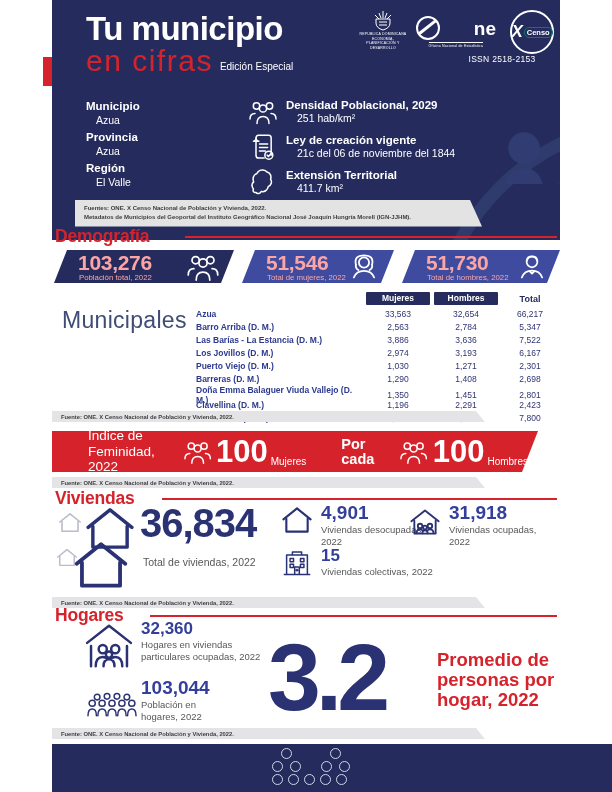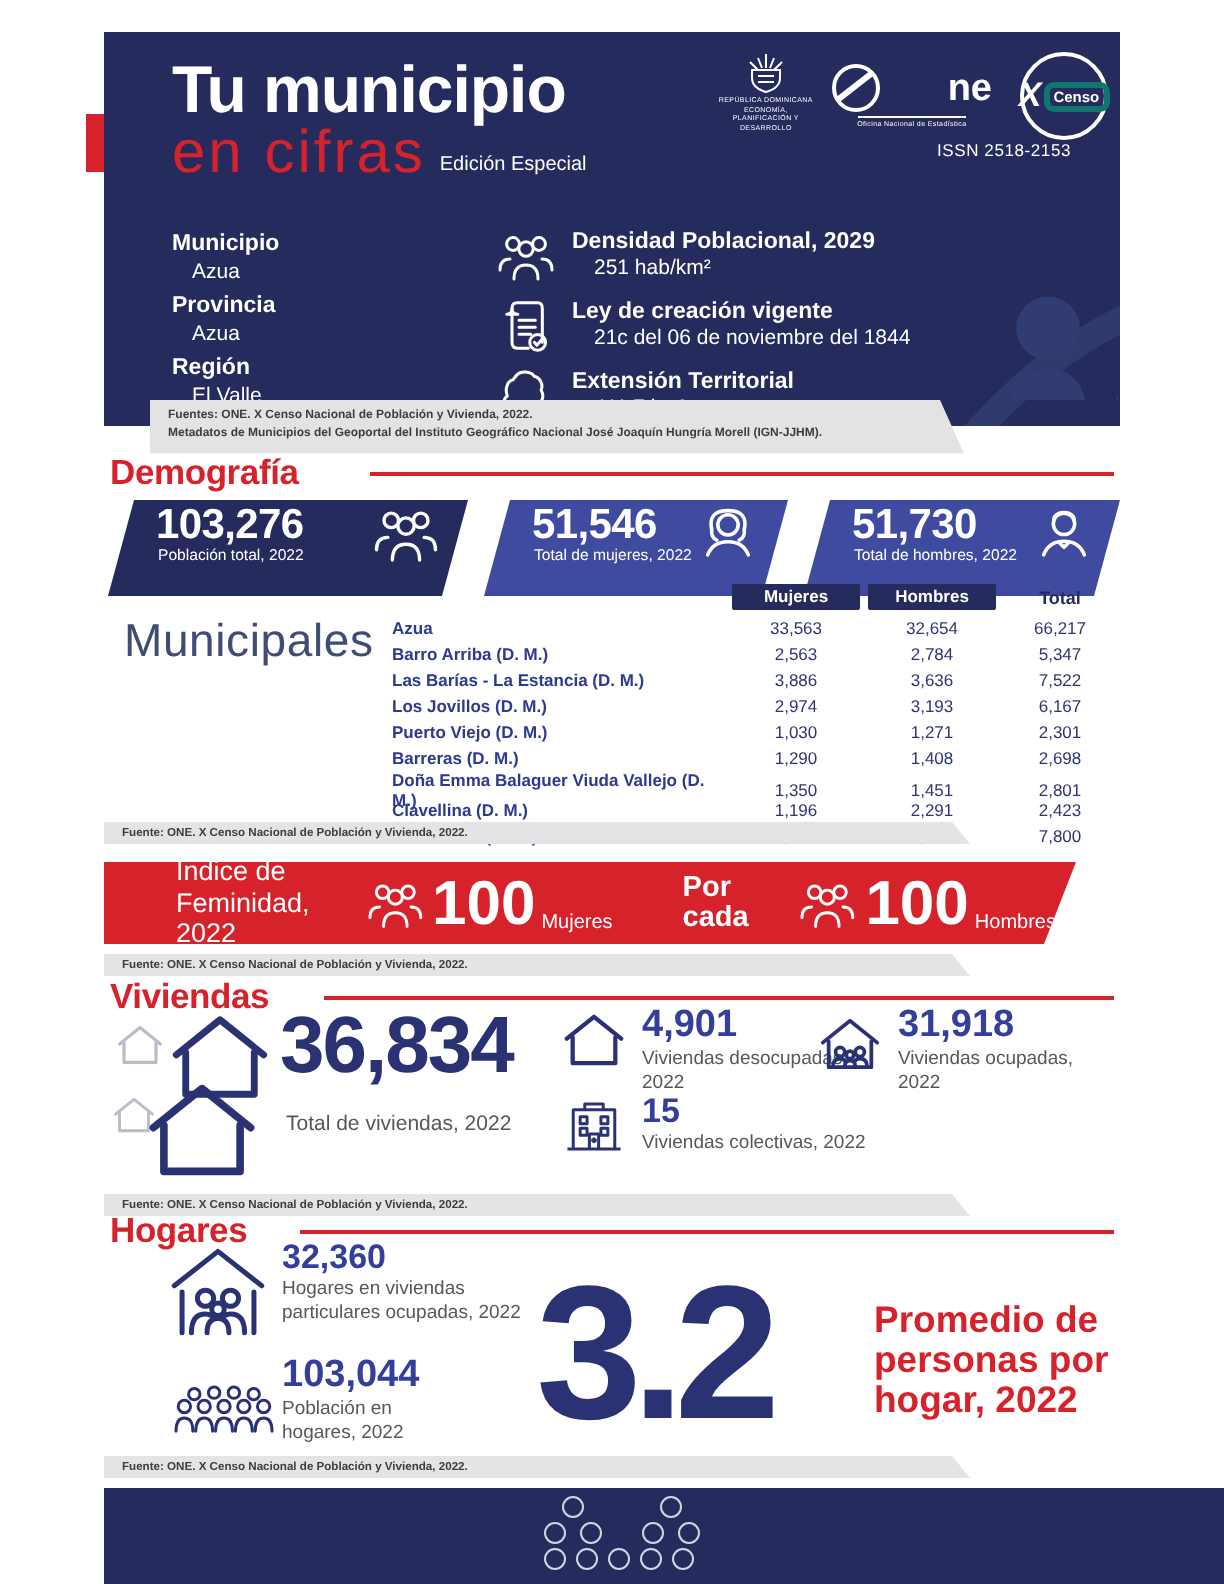--- a/index.html
+++ b/index.html
@@ -1,21 +1,21 @@
 <!DOCTYPE html>
 <html><head>
 <meta charset="utf-8">
 <style>
   html,body{margin:0;padding:0;background:#fff;}
   .page{position:relative;width:612px;height:792px;background:#fff;overflow:hidden;
         font-family:"Liberation Sans","DejaVu Sans",sans-serif;color:#222;}
   .abs{position:absolute;}
 
   
-  .header{position:absolute;left:52px;top:16px;width:508px;height:197px;background:#252c5d;overflow:hidden;}
+  .header{position:absolute;left:52px;top:0;width:508px;height:240px;background:#252c5d;overflow:hidden;}
   .red-accent{position:absolute;left:43px;top:57px;width:13px;height:29px;background:#d6232b;}
   .title1{position:absolute;left:34px;top:10px;font-size:33px;font-weight:800;color:#fff;letter-spacing:-.5px;}
   .title2row{position:absolute;left:34px;top:46px;display:flex;align-items:flex-end;}
   .title2{font-size:30px;font-weight:400;color:#d6232b;letter-spacing:1.5px;line-height:1;}
   .edition{font-size:10px;color:#fff;margin-left:7px;padding-bottom:4px;}
   .loc-col{position:absolute;left:34px;top:100px;}
   .loc-item{margin-bottom:4px;}
   .loc-label{font-size:11.5px;font-weight:bold;color:#fff;line-height:1.2;}
   .loc-value{font-size:10.5px;color:#fff;padding-left:10px;line-height:1.25;}
   .facts-col{position:absolute;left:196px;top:98px;width:290px;}
@@ -28,39 +28,39 @@
   .gov-logo{width:56px;text-align:center;color:#fff;}
   .gov-lines{font-size:3.5px;line-height:1.3;color:#fff;letter-spacing:.2px;}
   .one-logo{margin-left:8px;display:flex;flex-direction:column;align-items:center;padding-top:6px;}
   .one-row{display:flex;align-items:center;gap:32px;}
   .one-circle{width:20px;height:20px;border:2.5px solid #fff;border-radius:50%;position:relative;}
   .one-circle::after{content:"";position:absolute;left:-2px;top:8px;width:22px;height:2.5px;background:#fff;transform:rotate(-38deg);}
   .one-ne{font-size:19px;font-weight:800;color:#fff;margin-left:2px;line-height:1;}
   .one-sub{font-size:3.5px;color:#fff;border-top:.5px solid #fff;margin-top:2px;padding-top:1px;letter-spacing:.2px;}
   .censo-logo{margin-left:14px;width:40px;height:40px;border:2px solid #fff;border-radius:50%;display:flex;align-items:center;justify-content:center;}
   .censo-x{font-size:17px;font-weight:800;font-style:italic;color:#fff;}
-  .censo-pill{font-size:7.5px;font-weight:bold;color:#fff;border:3px solid #0f766e;border-radius:5px;padding:0 2px;margin-left:1px;}
+  .censo-pill{font-size:7.5px;font-weight:bold;color:#fff;border:1px solid #0f766e;border-radius:5px;padding:0 2px;margin-left:1px;}
   .issn{position:absolute;left:400px;top:54px;width:100px;text-align:center;font-size:8.5px;color:#fff;letter-spacing:.3px;}
   .hdr-arc{position:absolute;left:372px;top:112px;width:460px;height:460px;border:13px solid #2f3a6d;border-radius:50%;}
   .hdr-sils{position:absolute;left:322px;top:92px;width:185px;height:92px;color:#313d72;}
 
   
   .src-box{position:absolute;left:75px;top:200px;width:388px;background:#e3e3e4;padding:4px 10px 4px 9px;
            clip-path:polygon(0 0,calc(100% - 12px) 0,100% 100%,0 100%);}
   .src-box div{font-size:6px;font-weight:bold;color:#3d3d3f;line-height:1.55;}
   .src-strip{position:absolute;left:52px;height:11px;background:#e4e4e6;display:flex;align-items:center;padding-left:9px;
              clip-path:polygon(0 0,calc(100% - 9px) 0,100% 100%,0 100%);}
   .src-strip span{font-size:5.8px;font-weight:bold;color:#3d3d3f;}
 
   
   .sec-heading{position:absolute;font-size:17.5px;font-weight:800;color:#d6232b;letter-spacing:-.2px;}
   .sec-rule{position:absolute;height:1.6px;background:#d6232b;}
 
   
-  .banner{position:absolute;top:250px;height:48px;color:#ffffff;clip-path:polygon(13px 0,100% 0,calc(100% - 13px) 100%,0 100%);}
+  .banner{position:absolute;top:250px;height:33px;color:#fca5a5;clip-path:polygon(13px 0,100% 0,calc(100% - 13px) 100%,0 100%);}
   .banner .num{position:absolute;left:24px;top:1px;font-size:21px;font-weight:800;letter-spacing:-.3px;}
   .banner .lbl{position:absolute;left:25px;top:23px;font-size:7.8px;}
   .banner .bicon{position:absolute;top:2px;color:#fff;}
 
   
   .tbl-title{position:absolute;left:62px;top:308px;font-size:23px;font-weight:300;color:#3f4c74;line-height:1.08;letter-spacing:.3px;}
   .dtable{position:absolute;left:196px;top:291px;width:362px;}
   .trow{display:grid;grid-template-columns:166px 64px 64px 56px;column-gap:4px;align-items:center;height:13px;}
   .thead{height:15px;margin-bottom:1px;}
   .chip{background:#252c5d;color:#fff;font-size:8.5px;font-weight:bold;text-align:center;line-height:13px;height:13px;border-radius:1px;}

